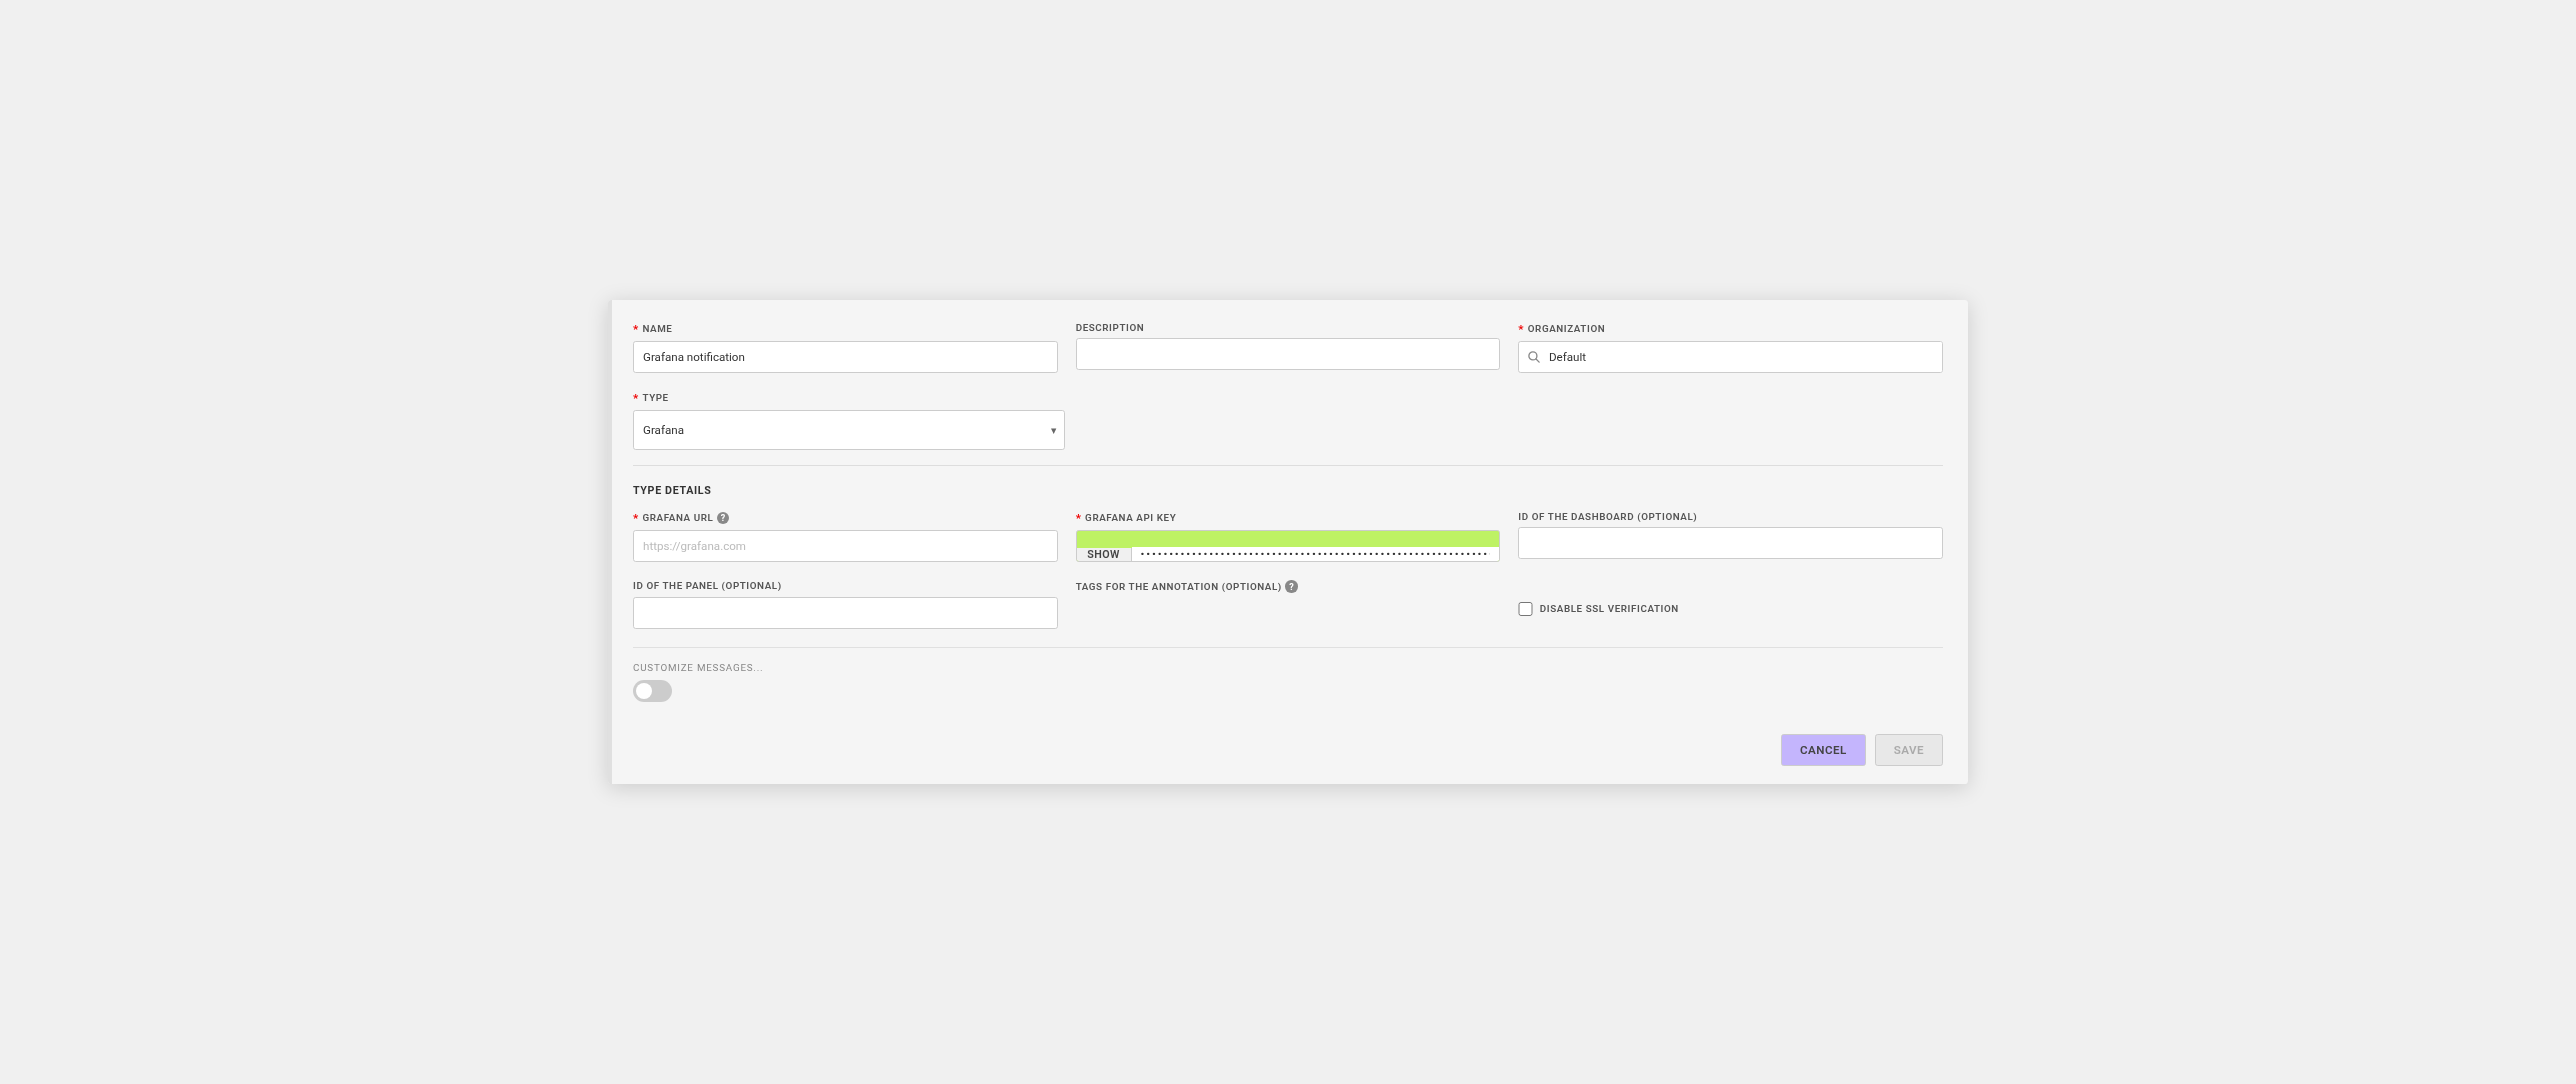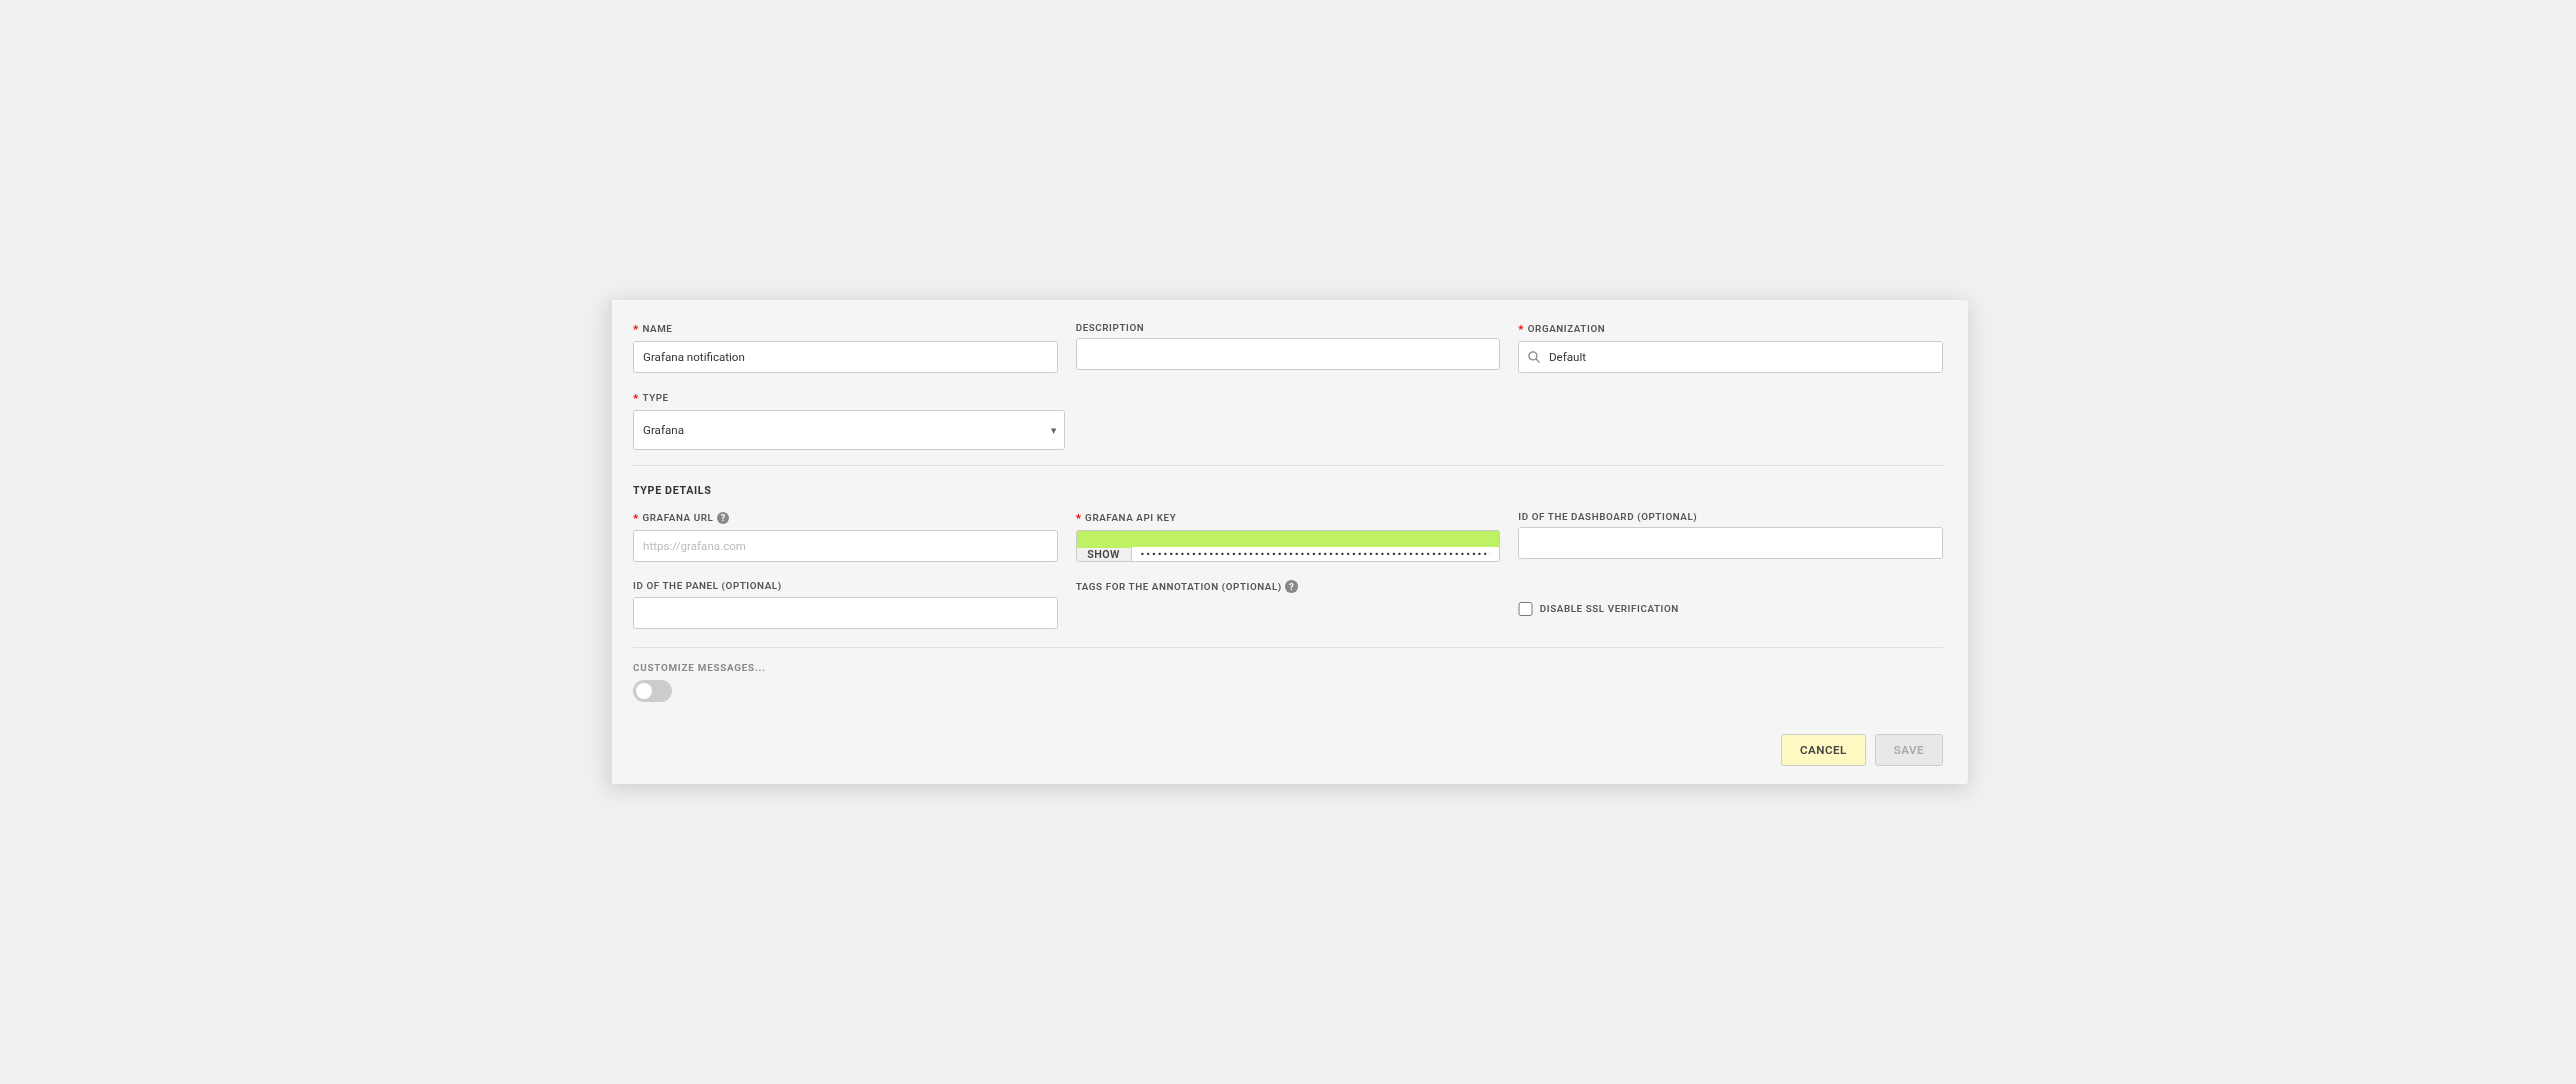--- a/index.html
+++ b/index.html
@@ -261,21 +261,21 @@
     }
 
     .customize-section {
       margin-top: 18px;
       padding-top: 14.3px;
       border-top: 0.9px solid #e0e0e0;
     }
 
     .customize-label {
       font-size: 9.8px;
-      font-weight: 700;
+      font-weight: 400;
       color: #888;
       letter-spacing: 0.08em;
       text-transform: uppercase;
       margin-bottom: 7.2px;
     }
 
     
     .toggle-switch {
       position: relative;
       display: inline-block;
@@ -326,21 +326,21 @@
       justify-content: flex-end;
       gap: 9px;
       padding: 14.3px 25px 18px 25px;
     }
 
     .btn-cancel {
       height: 32px;
       padding: 4px 18px;
       border: 0.9px solid #ccc;
       border-radius: 2.7px;
-      background: #fef9c3;
+      background: #c4b5fd;
       font-size: 11.6px;
       font-weight: 600;
       color: #444;
       cursor: pointer;
       letter-spacing: 0.04em;
       text-transform: uppercase;
     }
 
     .btn-save {
       height: 32px;

